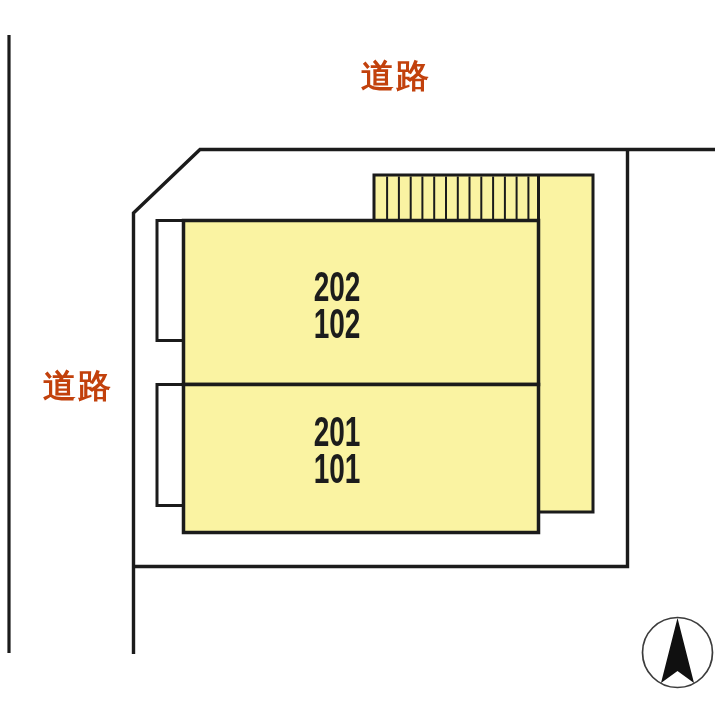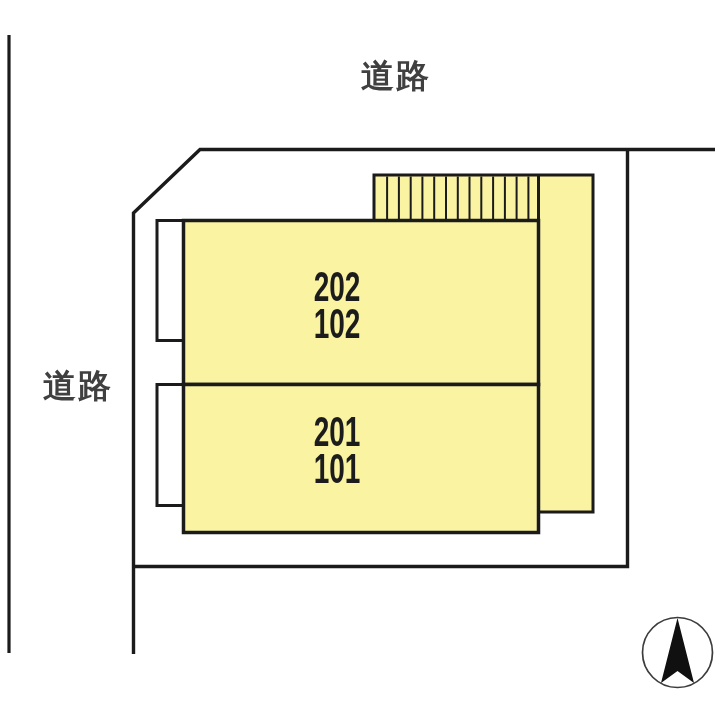--- a/index.html
+++ b/index.html
@@ -1,20 +1,20 @@
 <!DOCTYPE html>
 <html><head>
 <meta charset="utf-8">
 <style>
   html,body{margin:0;padding:0;background:#ffffff;}
   .stage{position:relative;width:720px;height:720px;background:#ffffff;overflow:hidden;
          font-family:"Liberation Sans",sans-serif;}
   .stage svg{position:absolute;left:0;top:0;}
   .road-label{position:absolute;font-size:33px;line-height:36px;font-weight:600;
-              color:#404040;letter-spacing:2px;white-space:nowrap;text-align:center;}
+              color:#c2410c;letter-spacing:2px;white-space:nowrap;text-align:center;}
   .road-label-top{left:361px;top:58px;}
   .road-label-left{left:43px;top:368px;}
   .unit-label{position:absolute;left:277px;width:120px;text-align:center;
               font-weight:bold;font-size:28px;line-height:25px;color:#1c1c1c;
               transform:scaleY(1.5);transform-origin:50% 50%;letter-spacing:0px;}
   .unit-label-upper{top:280px;}
   .unit-label-lower{top:425px;}
   .unit-label span{display:block;}
 </style>
 </head>

